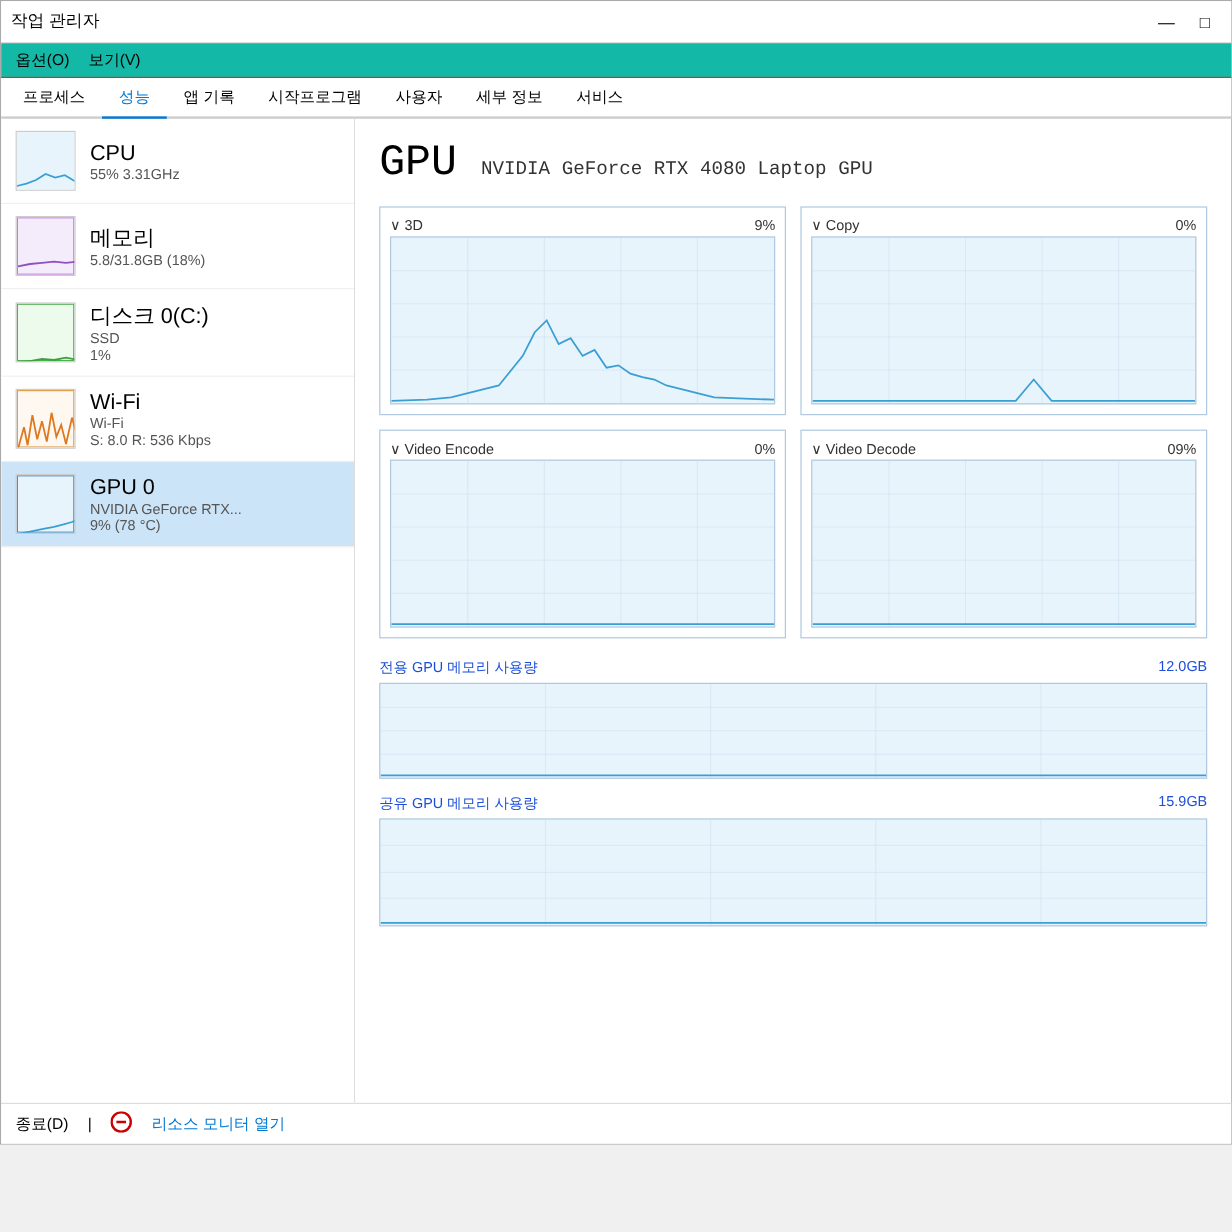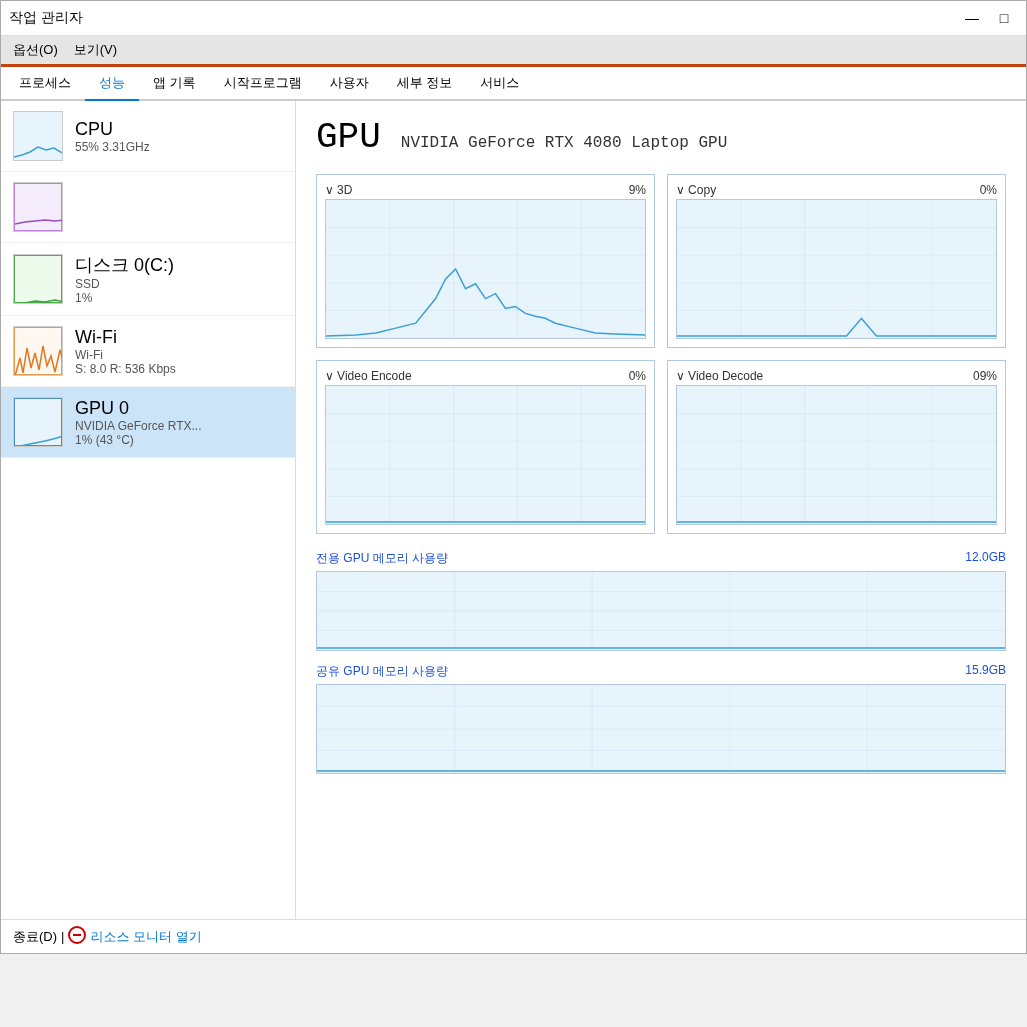--- a/index.html
+++ b/index.html
@@ -5,21 +5,21 @@
     * { box-sizing: border-box; margin: 0; padding: 0; }
     body { font-family: 'Segoe UI', sans-serif; background: #f0f0f0; font-size: 13px; color: #000; overflow: hidden; }
 
     .window { width: 1027px; height: 954px; background: #fff; display: flex; flex-direction: column; border: 1px solid #aaa; }
 
     .title-bar { display: flex; align-items: center; justify-content: space-between; padding: 6px 8px; background: #fff; border-bottom: 1px solid #ddd; }
     .title-bar-left { font-size: 14px; font-weight: 400; }
     .title-bar-buttons { display: flex; gap: 4px; }
     .title-btn { width: 28px; height: 22px; border: none; background: none; cursor: pointer; font-size: 14px; display: flex; align-items: center; justify-content: center; }
 
-    .menu-bar { display: flex; gap: 0; padding: 2px 4px; border-bottom: 3px solid #c2410c; background: #e5e5e5; }
+    .menu-bar { display: flex; gap: 0; padding: 2px 4px; border-bottom: 1px solid #c2410c; background: #14b8a6; }
     .menu-item { padding: 3px 8px; font-size: 13px; cursor: pointer; }
 
     .tab-bar { display: flex; border-bottom: 2px solid #ccc; background: #fff; padding: 0 4px; }
     .tab { padding: 7px 14px; font-size: 13px; cursor: pointer; border-bottom: 2px solid transparent; margin-bottom: -2px; }
     .tab.active { border-bottom: 2px solid #0078d4; color: #0078d4; }
 
     .main-content { display: flex; flex: 1; overflow: hidden; }
 
     
     .sidebar { width: 295px; min-width: 295px; border-right: 1px solid #ddd; overflow-y: auto; background: #fff; }
@@ -50,21 +50,21 @@
     .chart-label { font-size: 12px; color: #333; }
     .chart-pct { font-size: 12px; color: #333; }
     .chart-area { height: 140px; background: #e8f4fc; position: relative; overflow: hidden; border: 1px solid #b0c8e0; }
     .chart-area svg { width: 100%; height: 100%; }
 
     .memory-section { margin-bottom: 12px; }
     .memory-label-row { display: flex; justify-content: space-between; font-size: 12px; margin-bottom: 4px; color: #1d4ed8; }
     .memory-chart-area { height: 80px; background: #e8f4fc; border: 1px solid #b0c8e0; position: relative; overflow: hidden; }
     .memory-chart-area svg { width: 100%; height: 100%; }
 
-    .bottom-bar { display: flex; align-items: center; padding: 6px 12px; border-top: 1px solid #ddd; background: #fff; gap: 4px; }
+    .bottom-bar { display: flex; align-items: center; padding: 6px 12px; border-top: 1px solid #ddd; background: #fff; gap: 16px; }
     .bottom-btn { font-size: 13px; cursor: pointer; color: #000; background: none; border: none; }
     .bottom-link { font-size: 13px; color: #0078d4; cursor: pointer; text-decoration: none; }
 
     
     .grid-line { stroke: #cce0f0; stroke-width: 0.5; }
   </style>
 </head>
 <body>
 
 <div class="window">
@@ -111,20 +111,24 @@
       </div>
 
       <div class="sidebar-item">
         <div class="sidebar-thumb">
           <div class="mini-chart-mem" style="border:1px solid #c080e0;">
             <svg viewBox="0 0 50 50" preserveAspectRatio="none" width="50" height="50">
               <polyline points="0,40 10,38 20,37 30,36 40,37 50,36" fill="none" stroke="#9050c0" stroke-width="1.5"></polyline>
             </svg>
           </div>
         </div>
+        <div class="sidebar-info">
+          <div class="sidebar-title">메모리</div>
+          <div class="sidebar-sub">5.8/31.8GB (18%)</div>
+        </div>
       </div>
 
       <div class="sidebar-item">
         <div class="sidebar-thumb">
           <div class="mini-chart-disk" style="border:1px solid #50b050;">
             <svg viewBox="0 0 50 50" preserveAspectRatio="none" width="50" height="50">
               <polyline points="0,48 10,47 20,45 30,46 40,44 50,46" fill="none" stroke="#40a040" stroke-width="1.5"></polyline>
             </svg>
           </div>
         </div>
@@ -154,21 +158,21 @@
         <div class="sidebar-thumb">
           <div class="mini-chart-gpu" style="border:1px solid #5090c0;">
             <svg viewBox="0 0 50 50" preserveAspectRatio="none" width="50" height="50">
               <polyline points="0,48 10,46 20,44 30,42 38,40 45,38 50,36" fill="none" stroke="#3b9fd4" stroke-width="1.5"></polyline>
             </svg>
           </div>
         </div>
         <div class="sidebar-info">
           <div class="sidebar-title">GPU 0</div>
           <div class="sidebar-sub">NVIDIA GeForce RTX...</div>
-          <div class="sidebar-sub2">1% (43 °C)</div>
+          <div class="sidebar-sub2">9% (78 °C)</div>
         </div>
       </div>
     </div>
 
     <div class="right-panel">
 
       <div class="gpu-header">
         <span class="gpu-title">GPU</span>
         <span class="gpu-name">NVIDIA GeForce RTX 4080 Laptop GPU</span>
       </div>

